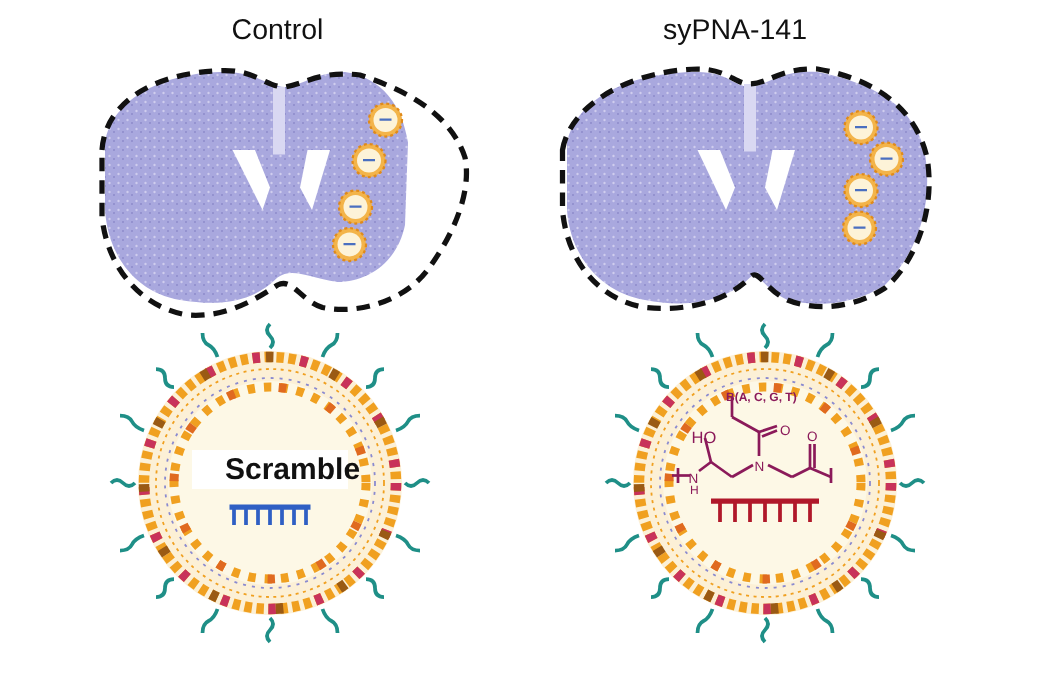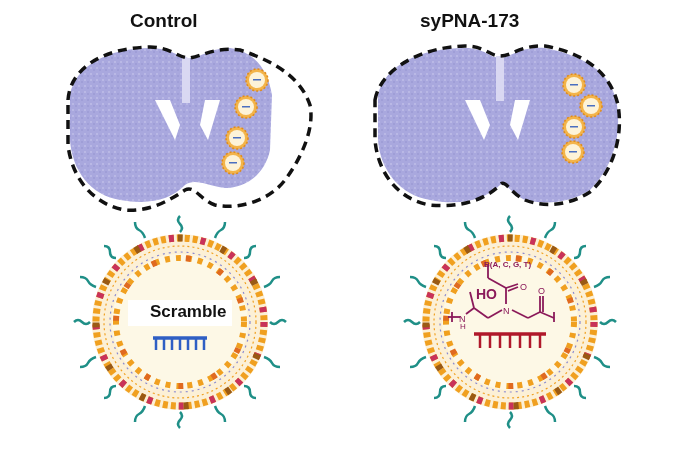--- a/index.html
+++ b/index.html
@@ -1,25 +1,25 @@
 <!DOCTYPE html>
 <html><head>
 <meta charset="utf-8">
 <style>
   html,body{margin:0;padding:0;background:#ffffff;}
   body{width:700px;height:450px;position:relative;overflow:hidden;font-family:"Liberation Sans",sans-serif;}
-  .title{position:absolute;font-weight:bold;font-size:19px;color:#111;}
+  .title{position:absolute;font-weight:normal;font-size:19px;color:#111;text-align:center;}
   svg{position:absolute;left:0;top:0;}
   .lbl{position:absolute;font-weight:bold;color:#111;}
 </style>
 </head>
 <body>
 
 <div class="title" style="left:130px;top:10px;width:110px;">Control</div>
-<div class="title" style="left:420px;top:10px;width:140px;">syPNA-173</div>
+<div class="title" style="left:420px;top:10px;width:140px;">syPNA-141</div>
 
 <svg width="700" height="450" viewBox="0 0 700 450">
   <defs>
     <pattern id="tissue" width="6" height="6" patternUnits="userSpaceOnUse">
       <rect width="6" height="6" fill="#a9a8de"></rect>
       <circle cx="1" cy="2" r="0.8" fill="#cfcdee"></circle>
       <circle cx="4" cy="4" r="0.7" fill="#8f8dcc"></circle>
     </pattern>
     <g id="mini-np">
       <circle r="11" fill="#f3b44a"></circle>
@@ -152,21 +152,21 @@
         <line x1="-20" y1="12" x2="-20" y2="26"></line>
       <line x1="-10" y1="12" x2="-10" y2="26"></line>
         <line x1="0" y1="12" x2="0" y2="26"></line>
       <line x1="10" y1="12" x2="10" y2="26"></line>
         <line x1="20" y1="12" x2="20" y2="26"></line>
       <line x1="30" y1="12" x2="30" y2="26"></line>
     </g>
   </g>
 </svg>
 
-<div class="lbl" style="left:150px;top:302px;font-size:17px;">Scramble</div>
+<div class="lbl" style="left:150px;top:302px;font-size:20px;">Scramble</div>
 
 <div class="lbl" style="left:484px;top:260px;font-size:8px;color:#8b1a5a;text-align:right;">B(A, C, G, T)</div>
-<div class="lbl" style="left:476px;top:286px;font-size:14px;color:#8b1a5a;font-weight:bold;">HO</div>
+<div class="lbl" style="left:461px;top:286px;font-size:11px;color:#8b1a5a;font-weight:normal;">HO</div>
 <div class="lbl" style="left:503px;top:306px;font-size:9px;color:#8b1a5a;font-weight:normal;">N</div>
 <div class="lbl" style="left:459px;top:314px;font-size:9px;color:#8b1a5a;font-weight:normal;">N</div>
 <div class="lbl" style="left:460px;top:322px;font-size:8px;color:#8b1a5a;font-weight:normal;">H</div>
 <div class="lbl" style="left:520px;top:282px;font-size:9px;color:#8b1a5a;font-weight:normal;">O</div>
 <div class="lbl" style="left:538px;top:286px;font-size:9px;color:#8b1a5a;font-weight:normal;">O</div>
 
 </body></html>

